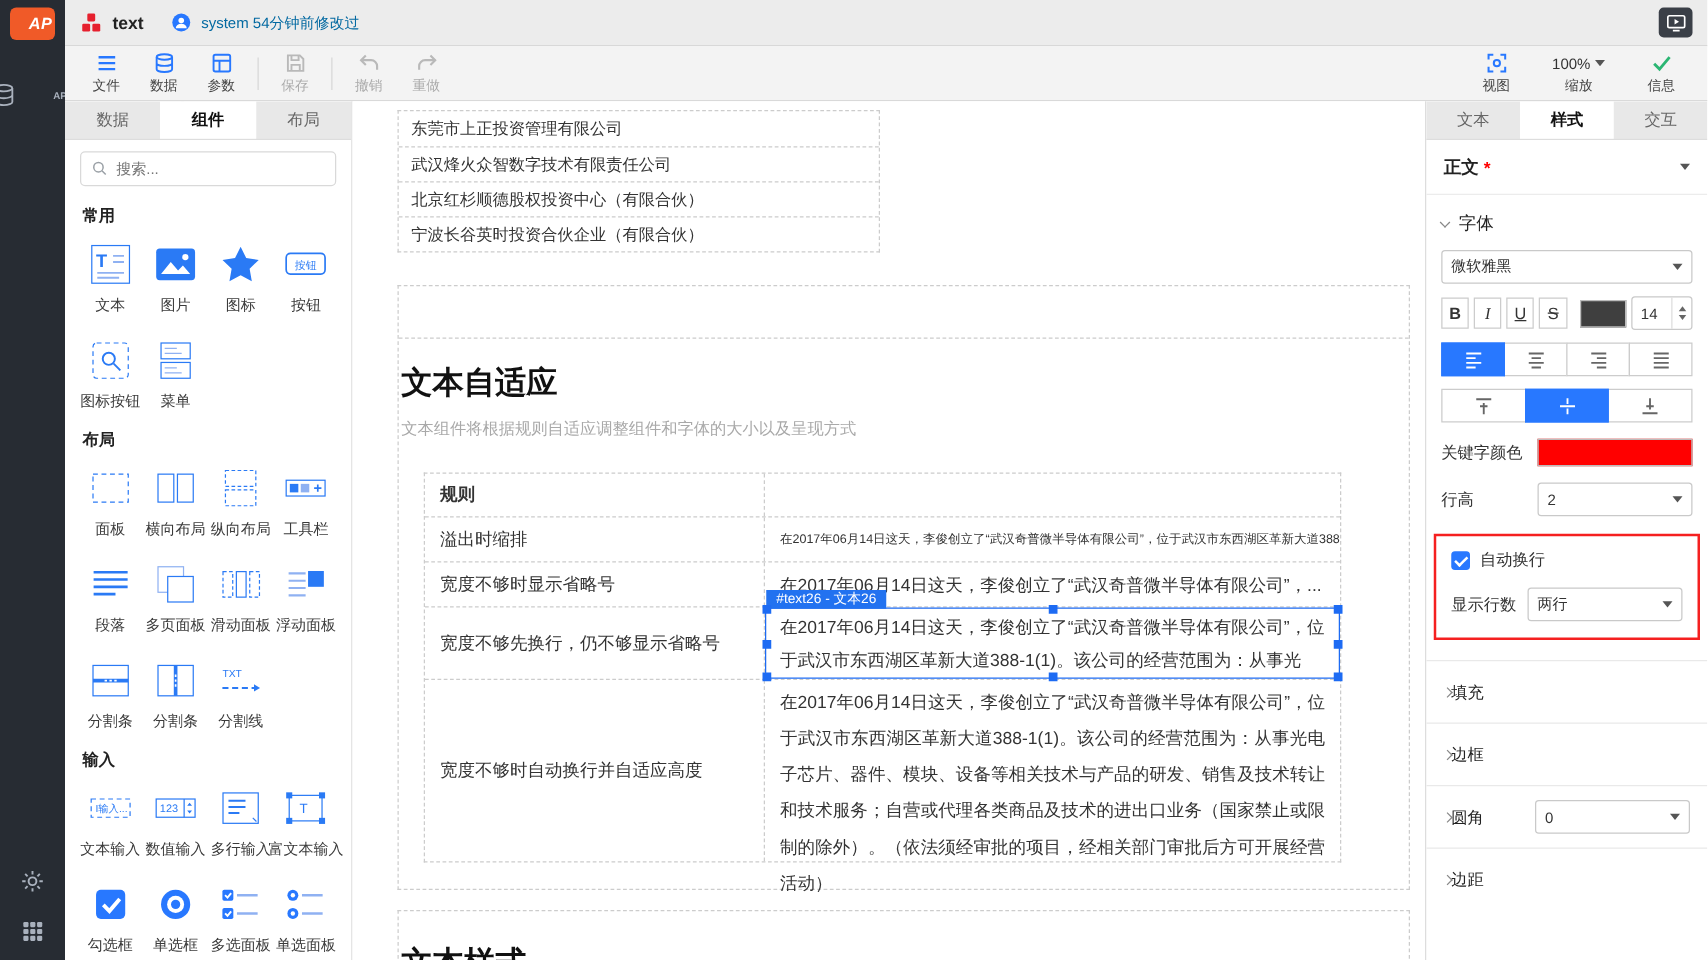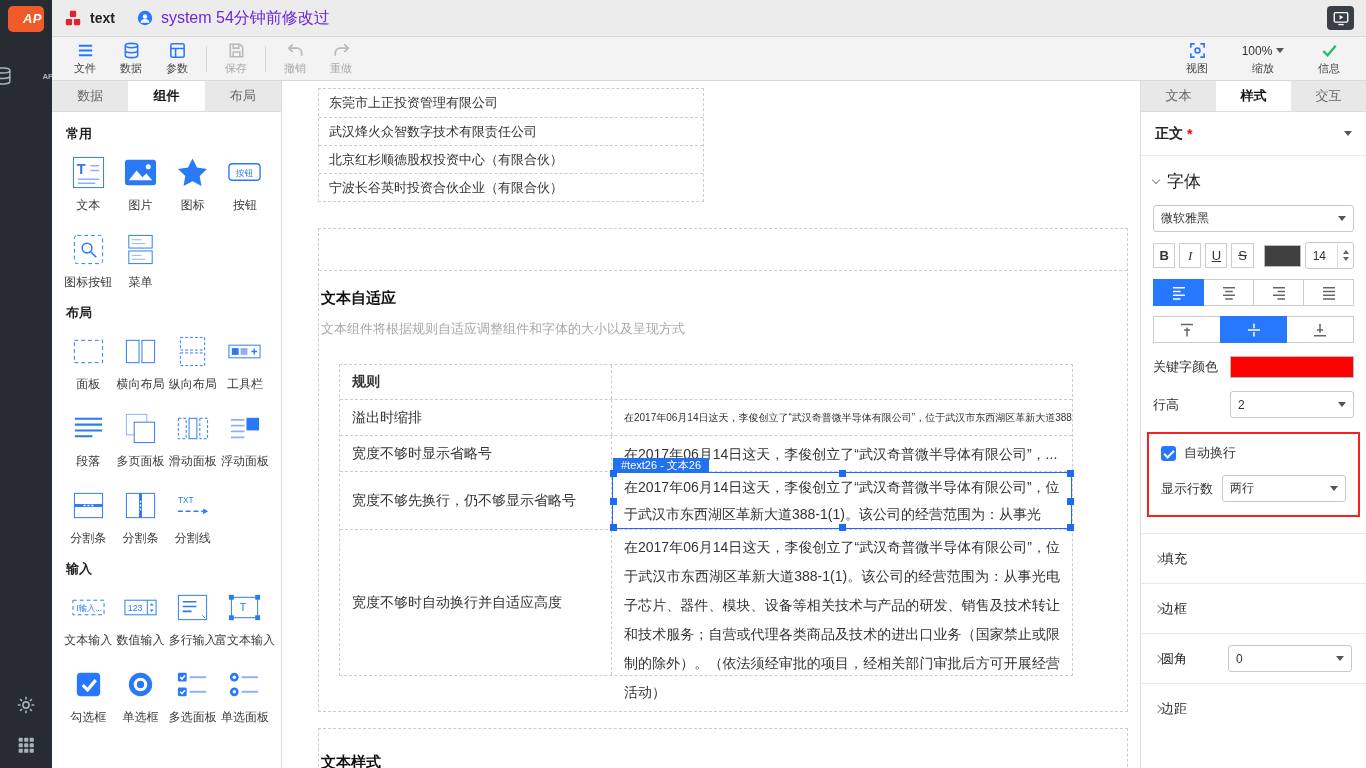--- a/index.html
+++ b/index.html
@@ -17,21 +17,21 @@
   .rico{width:22px;height:22px;cursor:pointer;display:block;}
   .rico svg{width:100%;height:100%;}
 
   
   .main{flex:1;display:flex;flex-direction:column;min-width:0;}
   .topbar{height:37px;background:#ececec;border-bottom:1px solid #d8d8d8;display:flex;align-items:center;
     padding:0 12px;gap:8px;flex-shrink:0;}
   .tico{width:18px;height:18px;display:block;}
   .tico svg{width:100%;height:100%;}
   .doc-title{font-size:14px;font-weight:700;color:#222;margin-right:14px;}
-  .save-status{font-size:16px;color:#6d28d9;}
+  .save-status{font-size:12px;color:#0369a1;}
   .run-btn{margin-left:auto;width:27px;height:24px;background:#3a3f47;border:none;border-radius:4px;
     display:flex;align-items:center;justify-content:center;cursor:pointer;padding:3px;}
   .run-btn svg{width:100%;height:100%;}
 
   .toolbar{height:44px;background:#f3f3f3;border-bottom:1px solid #d9d9d9;display:flex;align-items:center;
     padding:0 14px 0 10px;flex-shrink:0;}
   .tb-item{width:46px;display:flex;flex-direction:column;align-items:center;gap:1px;cursor:pointer;}
   .tbico{width:19px;height:19px;display:block;}
   .tbico svg{width:100%;height:100%;}
   .tb-lbl{font-size:11px;color:#444;}
@@ -60,21 +60,21 @@
   .cmp-item .lbl{font-size:12px;color:#3a3a3a;white-space:nowrap;}
 
   
   .canvas{flex:1;position:relative;overflow:hidden;background:#fff;min-width:0;}
   .company-box{position:absolute;left:36px;top:7px;width:386px;border:1px dashed #ccc;background:#fff;}
   .company-row{height:28px;line-height:28px;padding:0 10px;font-size:13px;color:#333;border-top:1px dashed #ccc;
     white-space:nowrap;overflow:hidden;cursor:default;}
   .company-row:first-child{border-top:none;}
   .sec1{position:absolute;left:36px;top:147px;width:810px;height:484px;border:1px dashed #ccc;}
   .titlebox{margin-top:41px;border-top:1px dashed #ccc;padding:18px 0 0 2px;}
-  .sec-h1{font-size:15px;font-weight:700;color:#111;margin:0 0 12px;}
+  .sec-h1{font-size:25px;font-weight:700;color:#111;margin:0 0 12px;}
   .sec-sub{font-size:13px;color:#a9a9a9;margin:0;}
   .dtable{margin:26px 0 0 20px;width:734px;border:1px dashed #ccc;background:#fff;}
   .trow{display:flex;border-top:1px dashed #ccc;}
   .trow:first-child{border-top:none;}
   .tc-rule{width:272px;padding:0 12px;border-right:1px dashed #ccc;display:flex;align-items:center;
     font-size:14px;color:#333;flex-shrink:0;}
   .tc-ex{flex:1;padding:0 12px;display:flex;align-items:center;font-size:14px;color:#333;min-width:0;}
   .th{height:34px;}
   .th .tc-rule,.th .tc-ex{font-weight:700;}
   .r1{height:36px;} .r1 .tc-ex{font-size:10px;white-space:nowrap;overflow:hidden;display:block;line-height:36px;}
@@ -91,21 +91,21 @@
     line-height:15px;padding:0 8px;white-space:nowrap;}
   .sec2{position:absolute;left:36px;top:647px;width:810px;height:80px;border:1px dashed #ccc;padding:24px 0 0 2px;}
 
   
   .right-panel{width:226px;border-left:1px solid #ddd;background:#fff;display:flex;flex-direction:column;overflow:hidden;flex-shrink:0;}
   .rp-type{height:44px;display:flex;align-items:center;padding:0 14px;border-bottom:1px solid #ececec;
     font-size:14px;color:#222;font-weight:700;flex-shrink:0;cursor:pointer;}
   .req{color:#f00;margin-left:4px;}
   .rp-type .chev{margin-left:auto;}
   .rp-group{padding:12px 12px 16px;}
-  .rp-sec-head{display:flex;align-items:center;gap:8px;font-size:17px;color:#222;margin:2px 0 12px;cursor:pointer;}
+  .rp-sec-head{display:flex;align-items:center;gap:8px;font-size:14px;color:#222;margin:2px 0 12px;cursor:pointer;}
   .select{height:27px;border:1px solid #c9c9c9;border-radius:3px;background:#fff;display:flex;align-items:center;
     justify-content:space-between;padding:0 7px;font-size:12px;color:#333;cursor:pointer;gap:6px;}
   .full{width:100%;}
   .w124{width:124px;flex-shrink:0;}
   .chev{display:inline-block;width:0;height:0;border-left:4px solid transparent;border-right:4px solid transparent;
     border-top:5px solid #555;}
   .arr{display:inline-block;width:6px;height:6px;border-right:1.5px solid #888;border-top:1.5px solid #888;
     transform:rotate(45deg);flex-shrink:0;}
   .arr.down{transform:rotate(135deg);margin-top:-3px;}
   .fmt-row{display:flex;align-items:center;gap:4px;margin-top:10px;}
@@ -282,20 +282,27 @@
     </div>
 
     <div class="content">
 
       <aside class="left-panel">
         <div class="lp-tabs">
           <span class="lp-tab">数据</span>
           <span class="lp-tab active">组件</span>
           <span class="lp-tab">布局</span>
         </div>
+        <div class="lp-search">
+          <span class="sic"><svg viewBox="0 0 20 20" fill="none" stroke="#9aa0a6" stroke-width="1.6">
+                <circle cx="9" cy="9" r="5"></circle>
+                <path d="M12.8 12.8l4 4"></path>
+              </svg></span>
+          <input type="text" placeholder="搜索..." style="">
+        </div>
         <div class="lp-body">
 
           <div class="sec-title">常用</div>
           <div class="cmp-grid">
             <div class="cmp-item">
               <span class="ico"><svg viewBox="0 0 36 36">
                     <rect x="2.5" y="2.5" width="31" height="31" fill="#fff" stroke="#2a7af5"></rect>
                     <text x="6" y="20" font-size="15" font-weight="700" fill="#2a7af5">T</text>
                     <path d="M20 11h9M20 16h9M7 25h22M7 29h18" stroke="#8fb1f2" stroke-width="1.6" fill="none"></path>
                   </svg></span>

